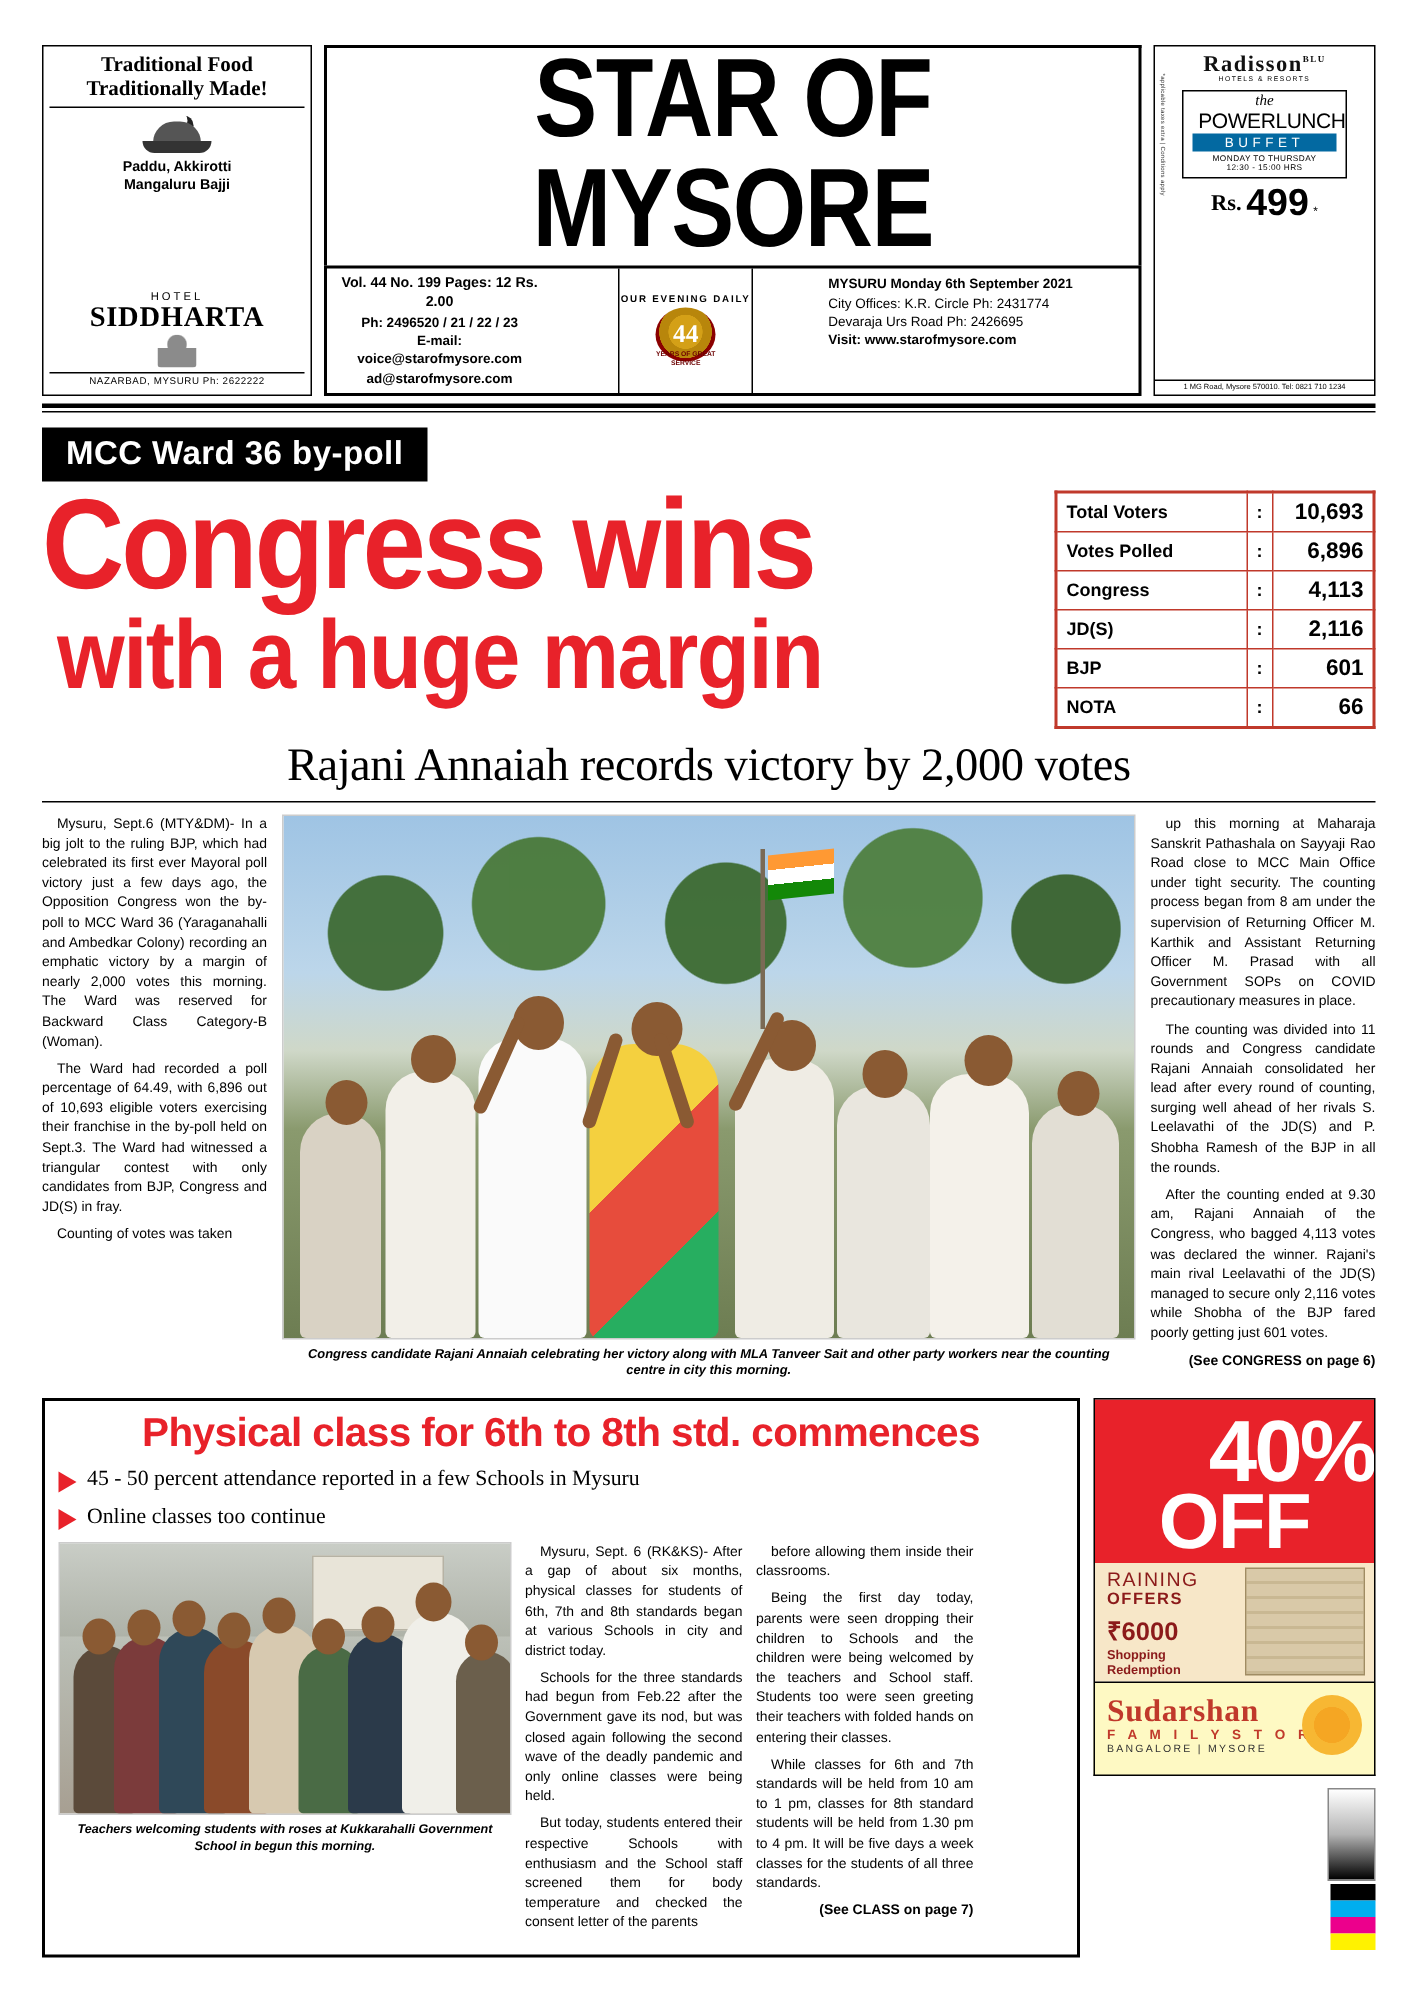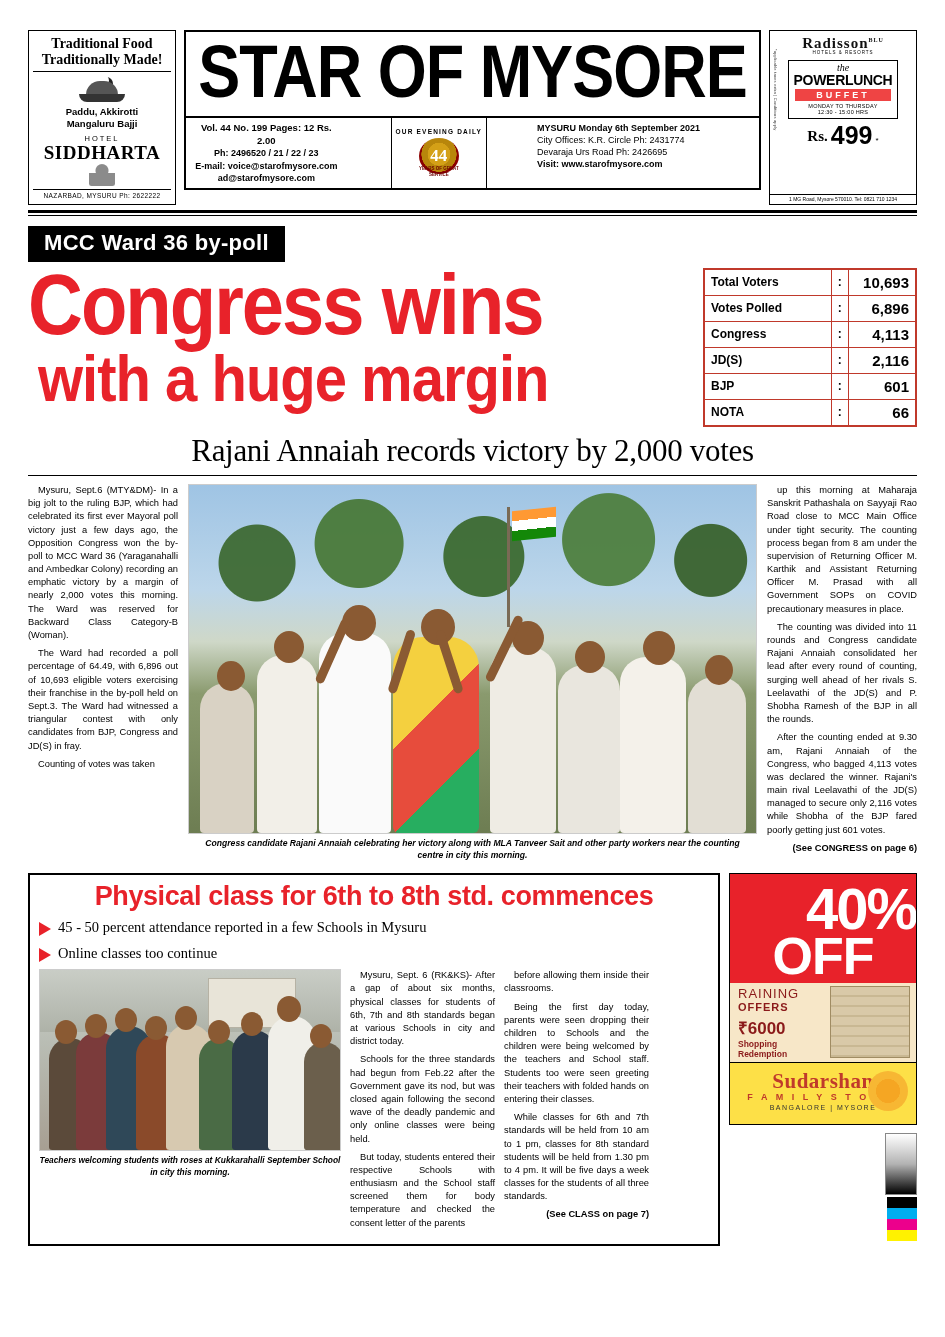--- a/index.html
+++ b/index.html
@@ -24,21 +24,21 @@
     padding: 30px 28px 22px 28px;
   }
 
   
   .masthead {
     display: flex;
     align-items: stretch;
     gap: 8px;
   }
   .ad-box-left {
-    width: 148px;
+    width: 180px;
     border: 1px solid #000;
     box-sizing: border-box;
     padding: 5px 4px;
     text-align: center;
     display: flex;
     flex-direction: column;
     justify-content: space-between;
   }
   .ad-left-top {
     font-family: "Liberation Serif", serif;
@@ -231,23 +231,23 @@
   .radisson sup { font-size: 6px; }
   .rad-sub { font-size: 4.5px; letter-spacing: 1px; margin-top: -2px;}
   .pl-box {
     border: 1px solid #000;
     width: 108px;
     margin-top: 5px;
     text-align: center;
     padding: 2px 0 3px 0;
   }
   .pl-the { font-family: "Liberation Serif", serif; font-style: italic; font-size: 10px; line-height: 1;}
-  .pl-main { font-weight: bold; font-size: 14px; letter-spacing: -0.3px; line-height: 1;}
+  .pl-main { font-weight: normal; font-size: 14px; letter-spacing: -0.3px; line-height: 1; text-align: right;}
   .pl-buf {
-    background: #ef4444; color: #fff; font-size: 9px; font-weight: bold;
+    background: #0369a1; color: #fff; font-size: 9px; font-weight: normal;
     letter-spacing: 3px; display: block; margin: 2px 6px; padding: 1px 0;
   }
   .pl-days { font-size: 5.5px; letter-spacing: .3px; }
   .pl-time { font-size: 5.5px; letter-spacing: .3px; }
   .rs-row {
     display: flex; align-items: flex-end; justify-content: center;
     margin-top: 6px; gap: 3px;
   }
   .rs-rs { font-family: "Liberation Serif", serif; font-size: 15px; font-weight: bold; }
   .rs-num { font-family: "Liberation Sans", sans-serif; font-size: 25px; font-weight: bold; line-height: .8;}
@@ -543,25 +543,24 @@
   .ad-raining .t4 { font-size: 8.5px; font-weight: bold; line-height: 1.2;}
   .ad-bldg {
     position: absolute; right: 6px; bottom: 4px; width: 78px; height: 70px;
     background: repeating-linear-gradient(to bottom, #d9c9a8 0 8px, #c9b893 8px 10px);
     border: 1px solid #a08c63;
   }
   .ad-sud {
     border: 1px solid #000;
     border-top: none;
     box-sizing: border-box;
-    background: #fde047;
+    background: #fef9c3;
     padding: 8px 8px 0 8px;
     height: 62px;
     position: relative;
-    text-align: center;
   }
   .sud-name {
     font-family: "Liberation Serif", serif;
     font-size: 21px;
     font-weight: bold;
     color: #c0392b;
     letter-spacing: .5px;
     line-height: 1;
   }
   .sud-sub1 { font-size: 9px; letter-spacing: 3px; color: #c0392b; font-weight: bold;}
@@ -807,21 +806,21 @@
             <div class="head" style="left:45%;bottom:120px;width:22px;height:24px;"></div>
             <div class="person" style="left:53%;width:42px;height:112px;background:#4a6b45;"></div>
             <div class="head" style="left:56%;bottom:106px;width:22px;height:24px;"></div>
             <div class="person" style="left:64%;width:44px;height:120px;background:#2b3a4a;"></div>
             <div class="head" style="left:67%;bottom:114px;width:22px;height:24px;"></div>
             <div class="person" style="left:76%;width:48px;height:134px;background:#f0efe9;"></div>
             <div class="head" style="left:79%;bottom:128px;width:24px;height:26px;"></div>
             <div class="person" style="left:88%;width:40px;height:108px;background:#6b5f4c;"></div>
             <div class="head" style="left:90%;bottom:102px;width:22px;height:24px;"></div>
           </div>
-          <div class="lower-caption">Teachers welcoming students with roses at Kukkarahalli September School in city this morning.</div>
+          <div class="lower-caption">Teachers welcoming students with roses at Kukkarahalli Government School in begun this morning.</div>
         </div>
 
         <div class="lcol">
           <p>Mysuru, Sept. 6 (RK&amp;KS)- After a gap of about six months, physical classes for students of 6th, 7th and 8th standards began at various Schools in city and district today.</p>
           <p>Schools for the three standards had begun from Feb.22 after the Government gave its nod, but was closed again following the second wave of the deadly pandemic and only online classes were being held.</p>
           <p>But today, students entered their respective Schools with enthusiasm and the School staff screened them for body temperature and checked the consent letter of the parents</p>
         </div>
 
         <div class="lcol">
           <p>before allowing them inside their classrooms.</p>

